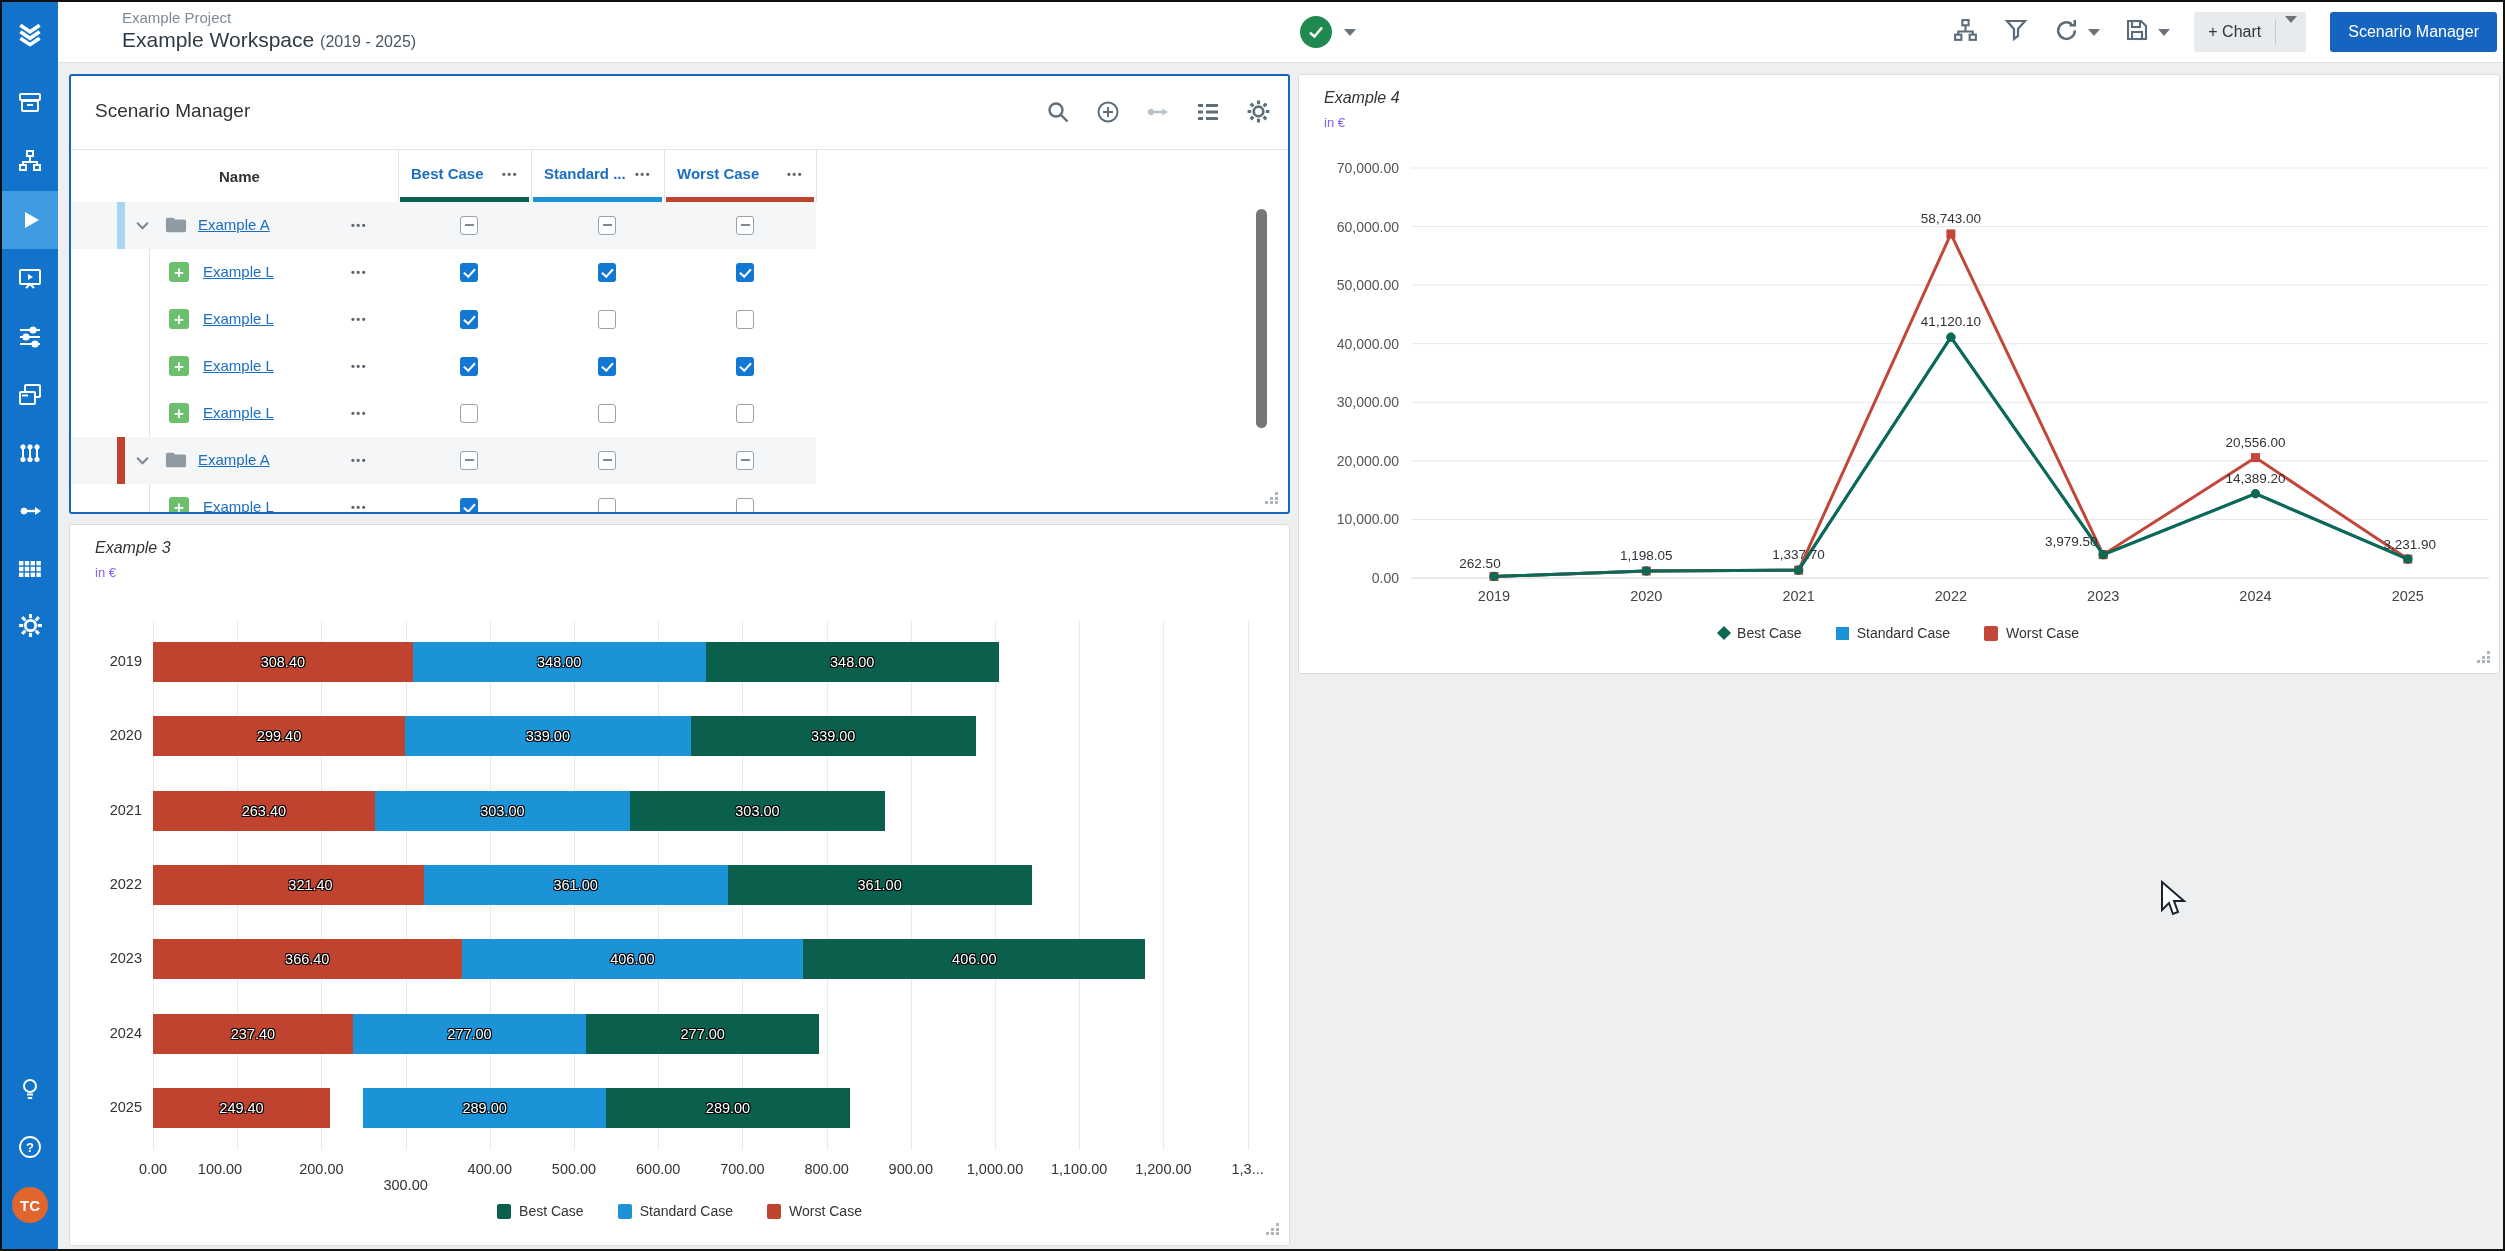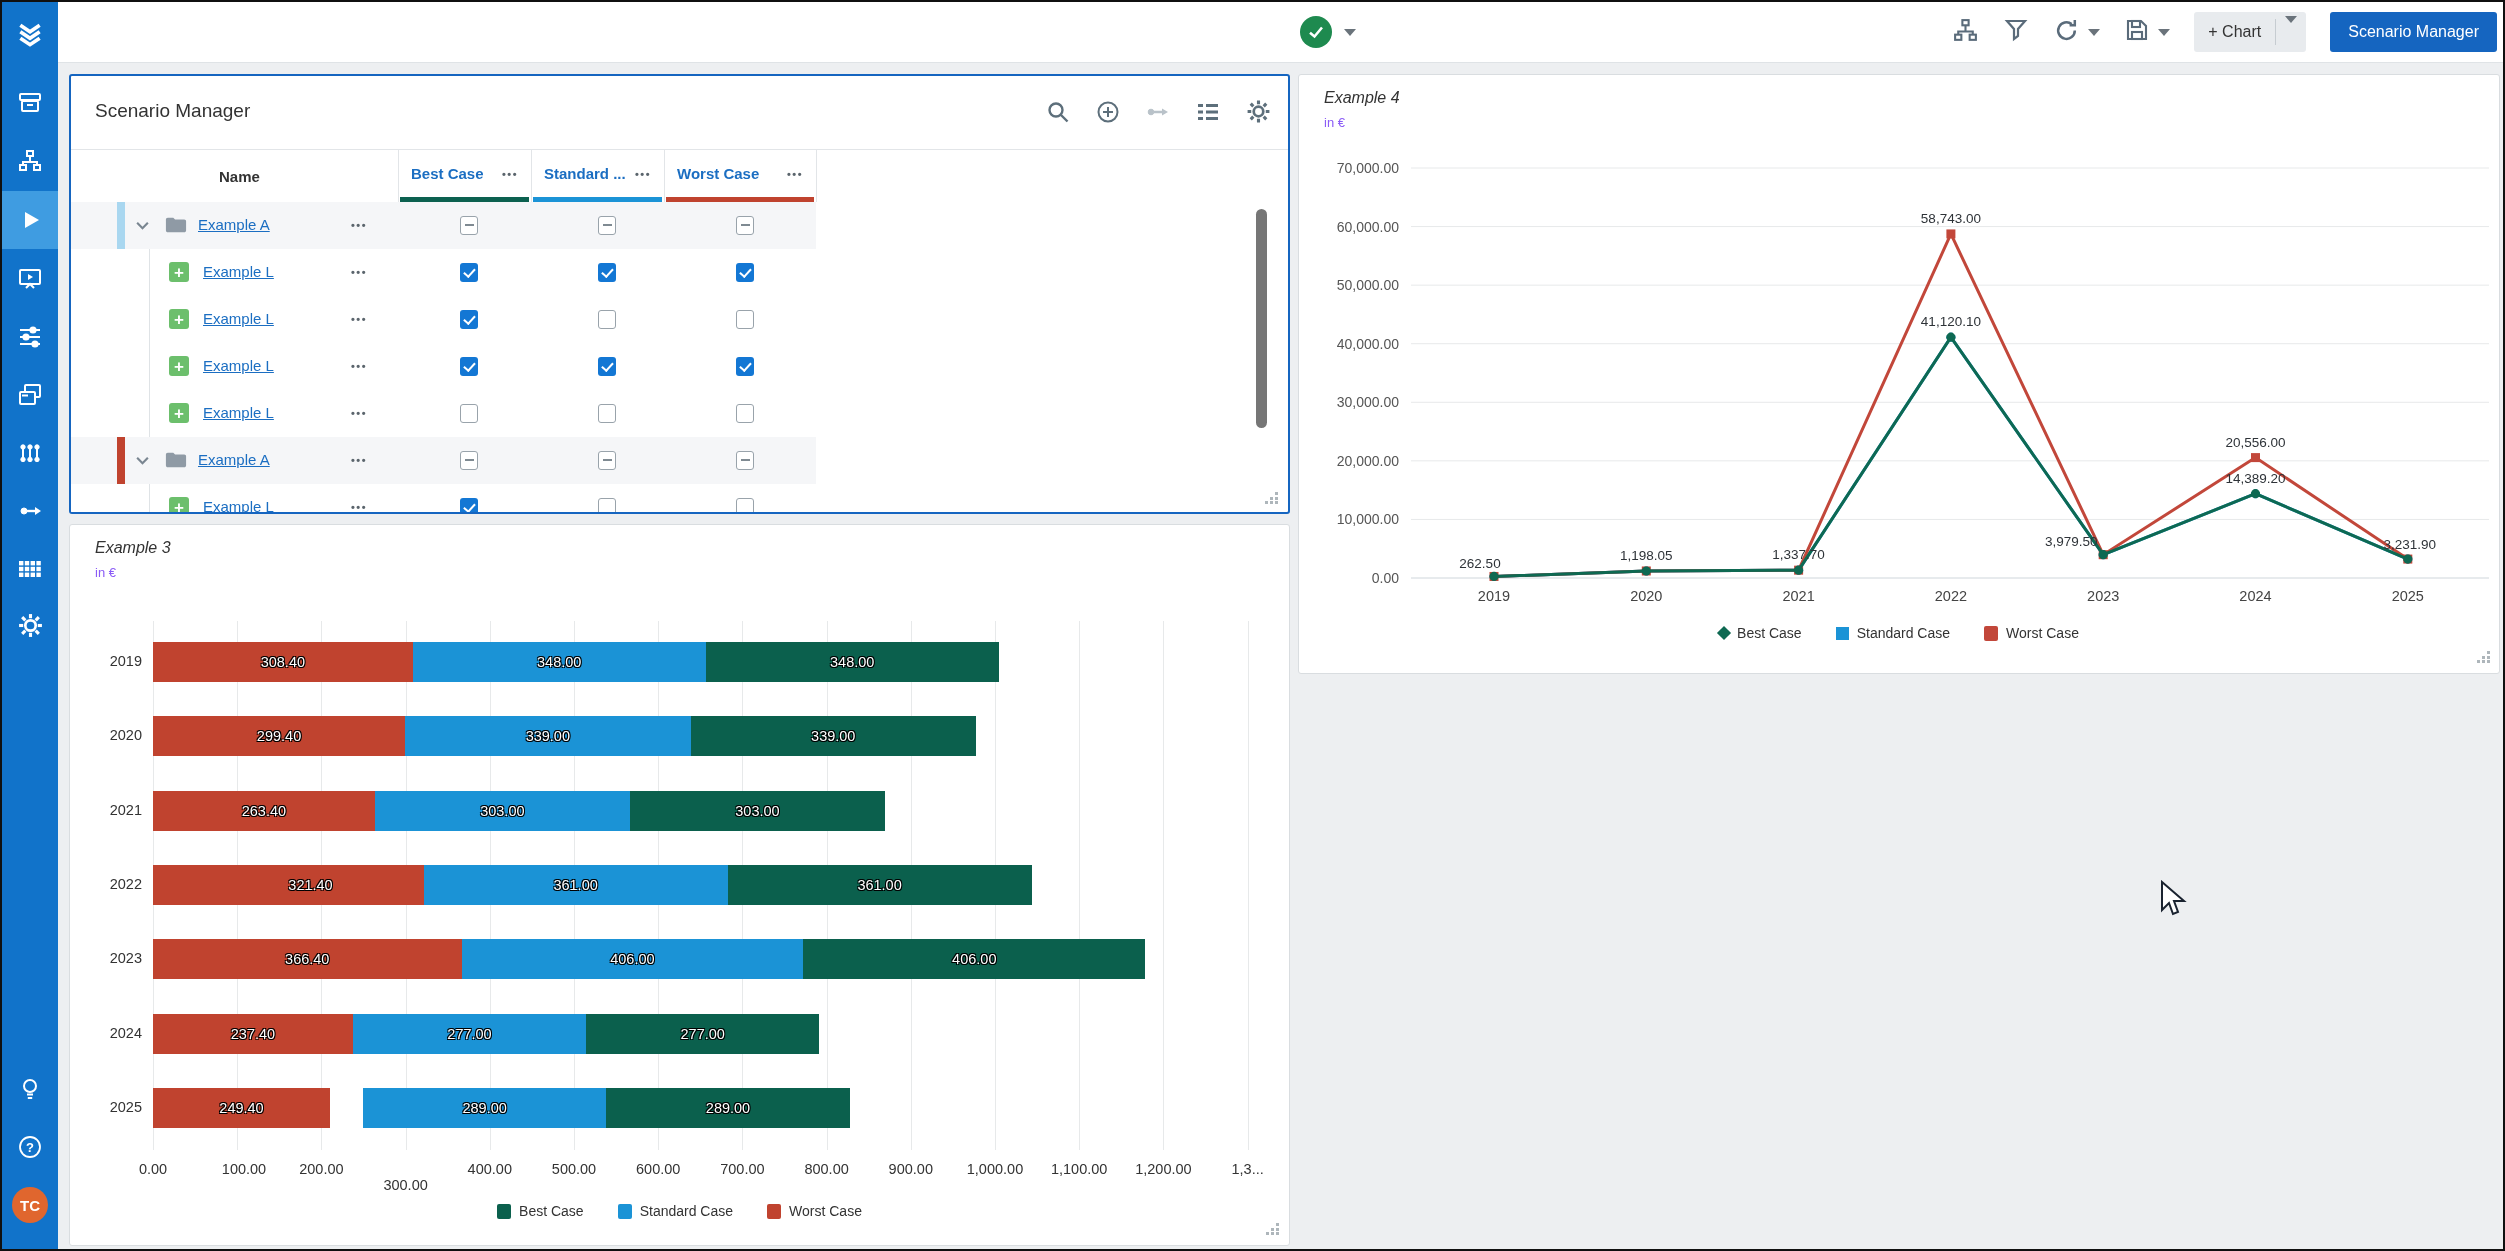--- a/index.html
+++ b/index.html
@@ -199,20 +199,27 @@
         <circle cx="14" cy="14" r="10"></circle>
           <text x="14" y="19" text-anchor="middle" font-size="13" font-family="Liberation Sans, sans-serif" fill="#fff" stroke="none" font-weight="bold">?</text>
         </svg>
     </div>
     <div class="side-item" style="top:1174px">
       <div class="avatar">TC</div>
     </div>
   </div>
 
   <div class="header">
+    <div class="h-title">
+      <div class="h-project">Example Project</div>
+      <div class="h-workspace">
+        <span>Example Workspace</span>
+        <span class="h-years">(2019 - 2025)</span>
+      </div>
+    </div>
     <div class="status-wrap">
       <div class="status-circle">
         <svg width="18" height="18" viewBox="0 0 24 24" fill="none" stroke="#fff" stroke-width="3.4">
             <polyline points="4,13 10,18 20,6"></polyline>
           </svg>
       </div>
       <span class="caret"></span>
     </div>
     <div class="top-right">
       <span>
@@ -411,21 +418,21 @@
     </svg>
   </div>
 
   <div class="panel" id="panel3">
     <div class="panel-title">Example 3</div>
     <div class="panel-sub">in €</div>
     <div id="bar-plot">
         <div class="gridv" style="left: 83px; top: 96px; height: 529px;"></div>
         <div class="xtick" style="left: 83px; top: 636px;">0.00</div>
         <div class="gridv" style="left: 167.2px; top: 96px; height: 529px;"></div>
-        <div class="xtick" style="left: 174px; top: 636px;">100.00</div>
+        <div class="xtick" style="left: 150px; top: 636px;">100.00</div>
         <div class="gridv" style="left: 251.4px; top: 96px; height: 529px;"></div>
         <div class="xtick" style="left: 251.4px; top: 636px;">200.00</div>
         <div class="gridv" style="left: 335.6px; top: 96px; height: 529px;"></div>
         <div class="xtick" style="left: 335.6px; top: 652px;">300.00</div>
         <div class="gridv" style="left: 419.8px; top: 96px; height: 529px;"></div>
         <div class="xtick" style="left: 419.8px; top: 636px;">400.00</div>
         <div class="gridv" style="left: 504px; top: 96px; height: 529px;"></div>
         <div class="xtick" style="left: 504px; top: 636px;">500.00</div>
         <div class="gridv" style="left: 588.2px; top: 96px; height: 529px;"></div>
         <div class="xtick" style="left: 588.2px; top: 636px;">600.00</div>

